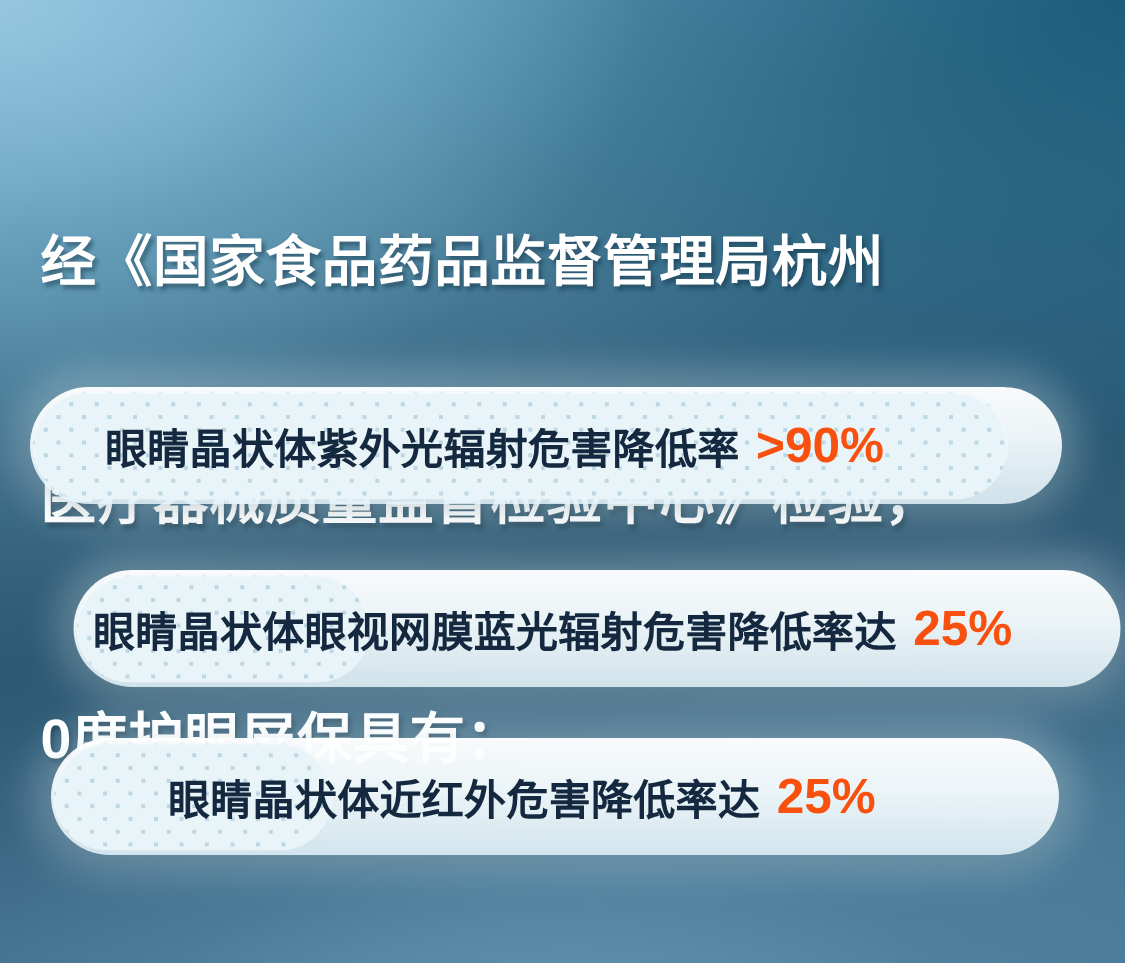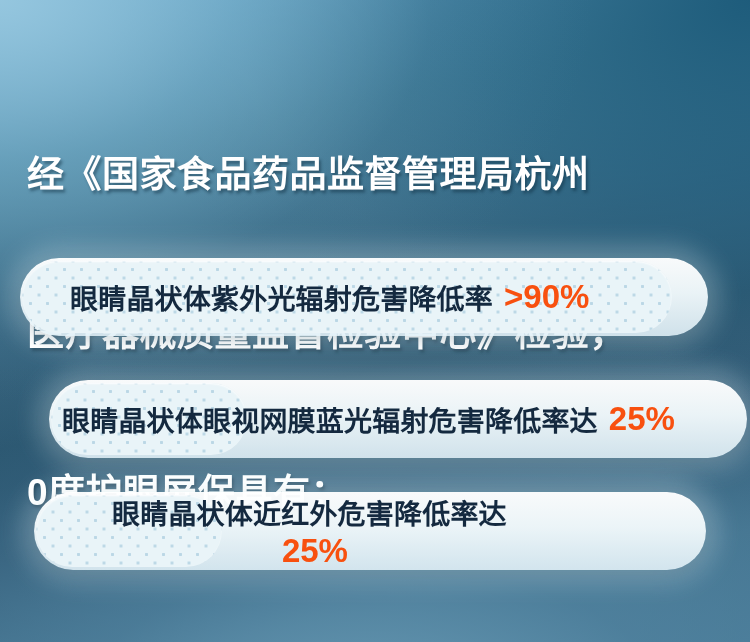--- a/index.html
+++ b/index.html
@@ -124,21 +124,21 @@
   
   #pill-2 { left: 0; top: 380px; width: 678px; margin-left: 22px; }
   #pill-2 .pill-glow { left: 27px; width: 698px; }
   #pill-2 .pill-dots { left: 29px; width: 196px; }
   #pill-2 .pill-text { left: 40px; }
 
   
   #pill-3 { left: 0; top: 492px; width: 750px; }
   #pill-3 .pill-glow { left: 34px; width: 672px; }
   #pill-3 .pill-dots { left: 36px; width: 186px; }
-  #pill-3 .pill-text { left: 112px; flex-direction: column; }
+  #pill-3 .pill-text { left: 112px; }
 </style>
 </head>
 <body>
 
 <div id="poster">
 
   <div class="headline">
     <span class="hl-line">经《国家食品药品监督管理局杭州</span>
     <span class="hl-line">医疗器械质量监督检验中心》检验，</span>
     <span class="hl-line">0度护眼屏保具有：</span>

